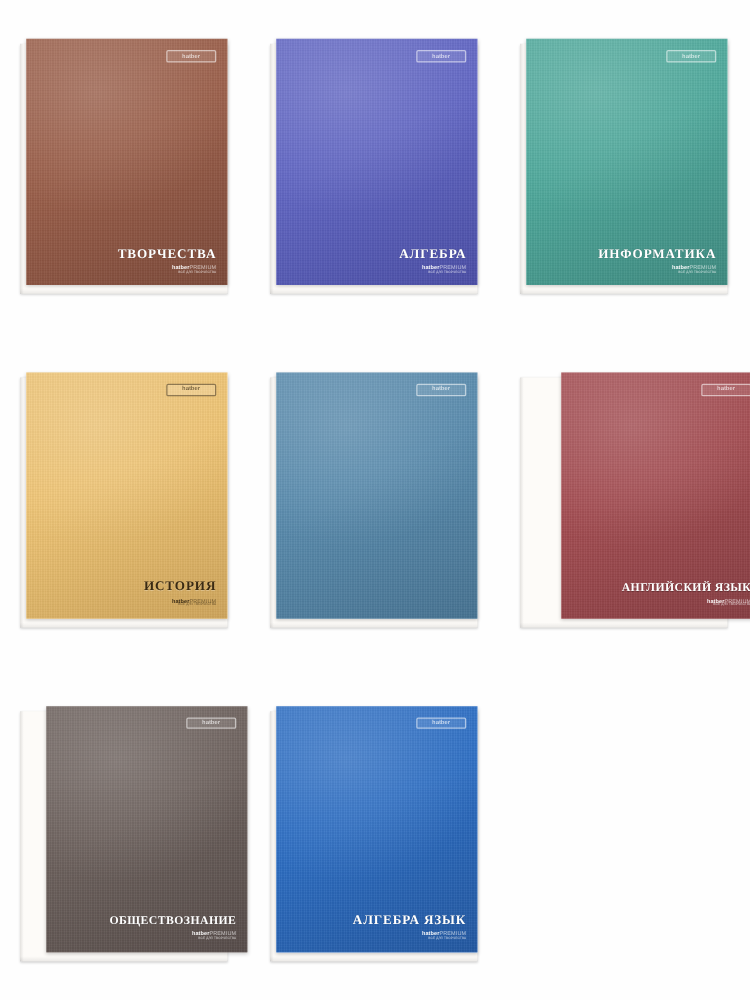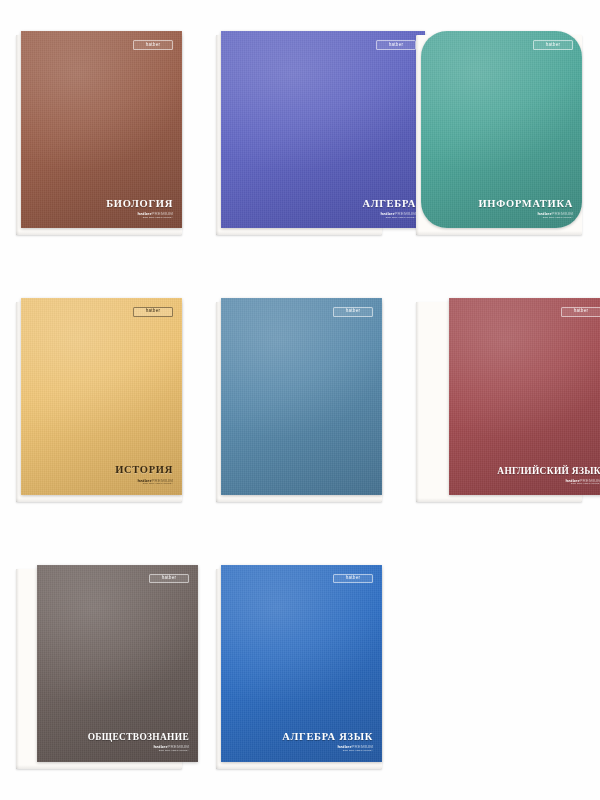--- a/index.html
+++ b/index.html
@@ -163,50 +163,50 @@
 <div id="sheet">
   <div class="grid">
       <div class="cell">
         <div class="notebook">
           <div class="pages"></div>
           <div class="cover" style="background: linear-gradient(150deg, rgb(155, 95, 74) 0%, rgb(155, 95, 74) 45%, rgb(138, 82, 64) 100%);">
             <div class="texture"></div>
             <div class="sheen"></div>
             <div class="brand-badge">hatber</div>
             <div class="title-block">
-              <div class="subject-title">БИОЛОГИЯ</div>
-              <div class="premium-mark">
-                <div class="pm-top"><span>hatber</span><span class="pm-accent">PREMIUM</span></div>
-                <div class="pm-sub">ВСЁ ДЛЯ ТВОРЧЕСТВА</div>
-              </div>
-            </div>
-          </div>
-        </div>
-      </div>
-      <div class="cell">
-        <div class="notebook">
-          <div class="pages"></div>
-          <div class="cover" style="background: linear-gradient(150deg, rgb(97, 102, 196) 0%, rgb(97, 102, 196) 45%, rgb(83, 87, 184) 100%); padding-left: 43px;">
+              <div class="subject-title">ТВОРЧЕСТВА</div>
+              <div class="premium-mark">
+                <div class="pm-top"><span>hatber</span><span class="pm-accent">PREMIUM</span></div>
+                <div class="pm-sub">ВСЁ ДЛЯ ТВОРЧЕСТВА</div>
+              </div>
+            </div>
+          </div>
+        </div>
+      </div>
+      <div class="cell">
+        <div class="notebook">
+          <div class="pages"></div>
+          <div class="cover" style="background: linear-gradient(150deg, rgb(97, 102, 196) 0%, rgb(97, 102, 196) 45%, rgb(83, 87, 184) 100%);">
             <div class="texture"></div>
             <div class="sheen"></div>
             <div class="brand-badge">hatber</div>
             <div class="title-block">
               <div class="subject-title">АЛГЕБРА</div>
               <div class="premium-mark">
                 <div class="pm-top"><span>hatber</span><span class="pm-accent">PREMIUM</span></div>
                 <div class="pm-sub">ВСЁ ДЛЯ ТВОРЧЕСТВА</div>
               </div>
             </div>
           </div>
         </div>
       </div>
       <div class="cell">
         <div class="notebook">
           <div class="pages"></div>
-          <div class="cover" style="background: linear-gradient(150deg, rgb(79, 169, 156) 0%, rgb(79, 169, 156) 45%, rgb(69, 154, 142) 100%); border-radius: 26px;">
+          <div class="cover" style="background: linear-gradient(150deg, rgb(79, 169, 156) 0%, rgb(79, 169, 156) 45%, rgb(69, 154, 142) 100%);">
             <div class="texture"></div>
             <div class="sheen"></div>
             <div class="brand-badge">hatber</div>
             <div class="title-block">
               <div class="subject-title">ИНФОРМАТИКА</div>
               <div class="premium-mark">
                 <div class="pm-top"><span>hatber</span><span class="pm-accent">PREMIUM</span></div>
                 <div class="pm-sub">ВСЁ ДЛЯ ТВОРЧЕСТВА</div>
               </div>
             </div>

